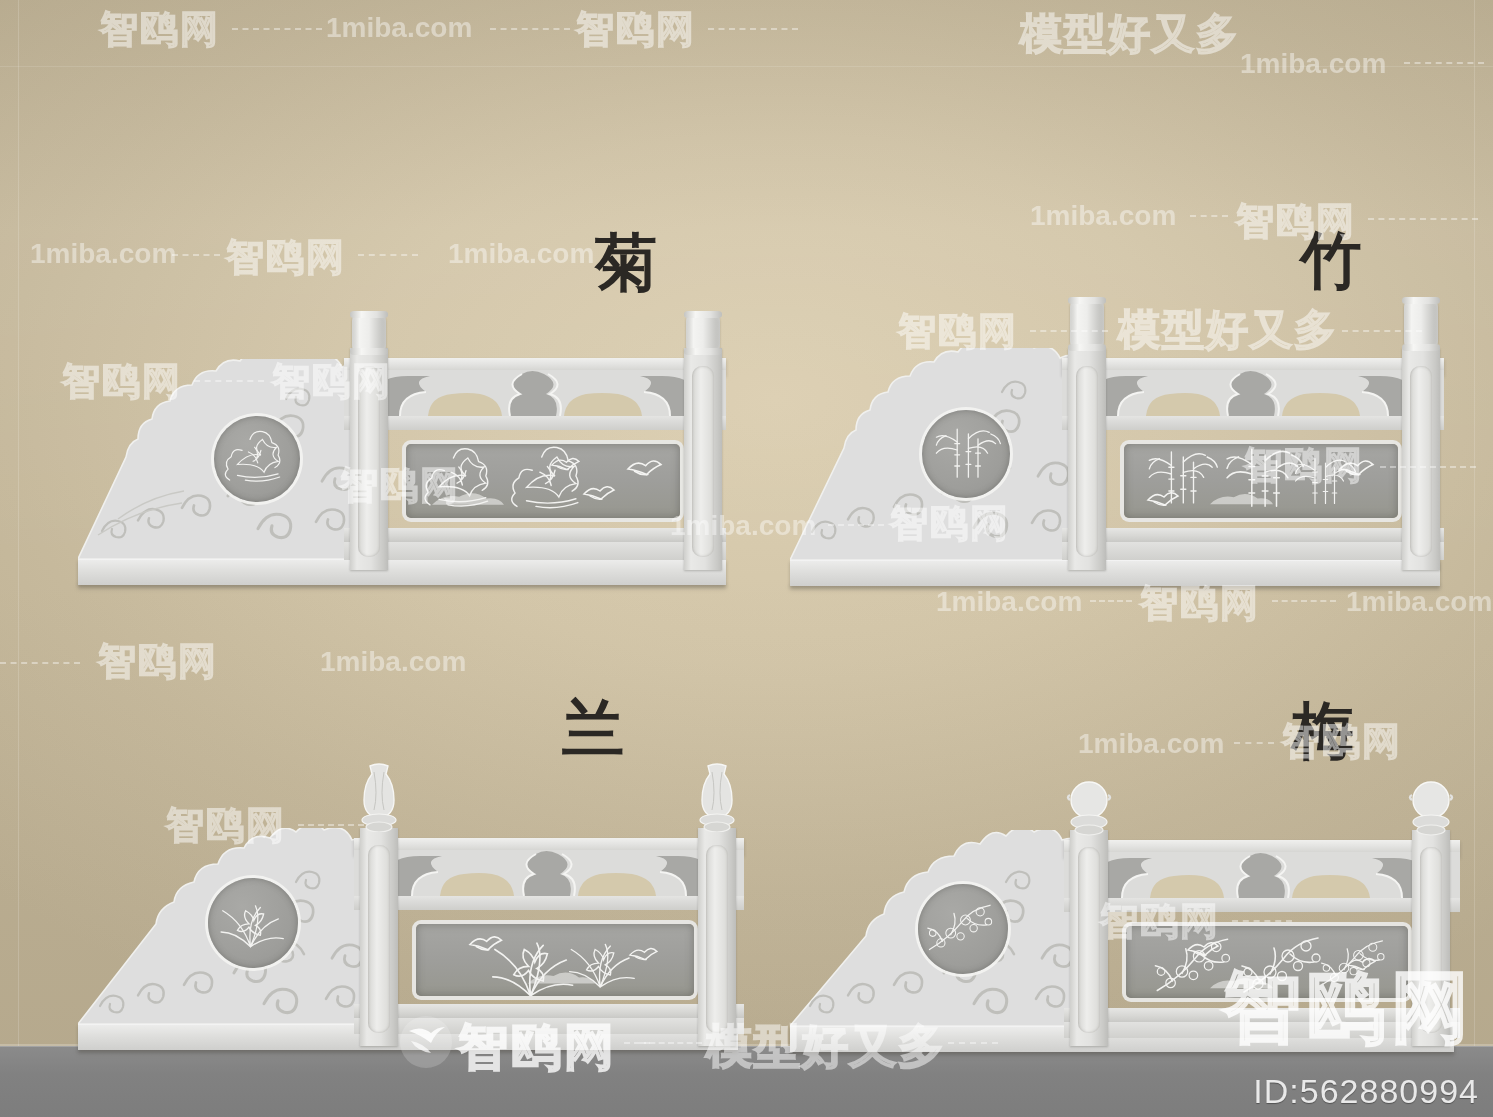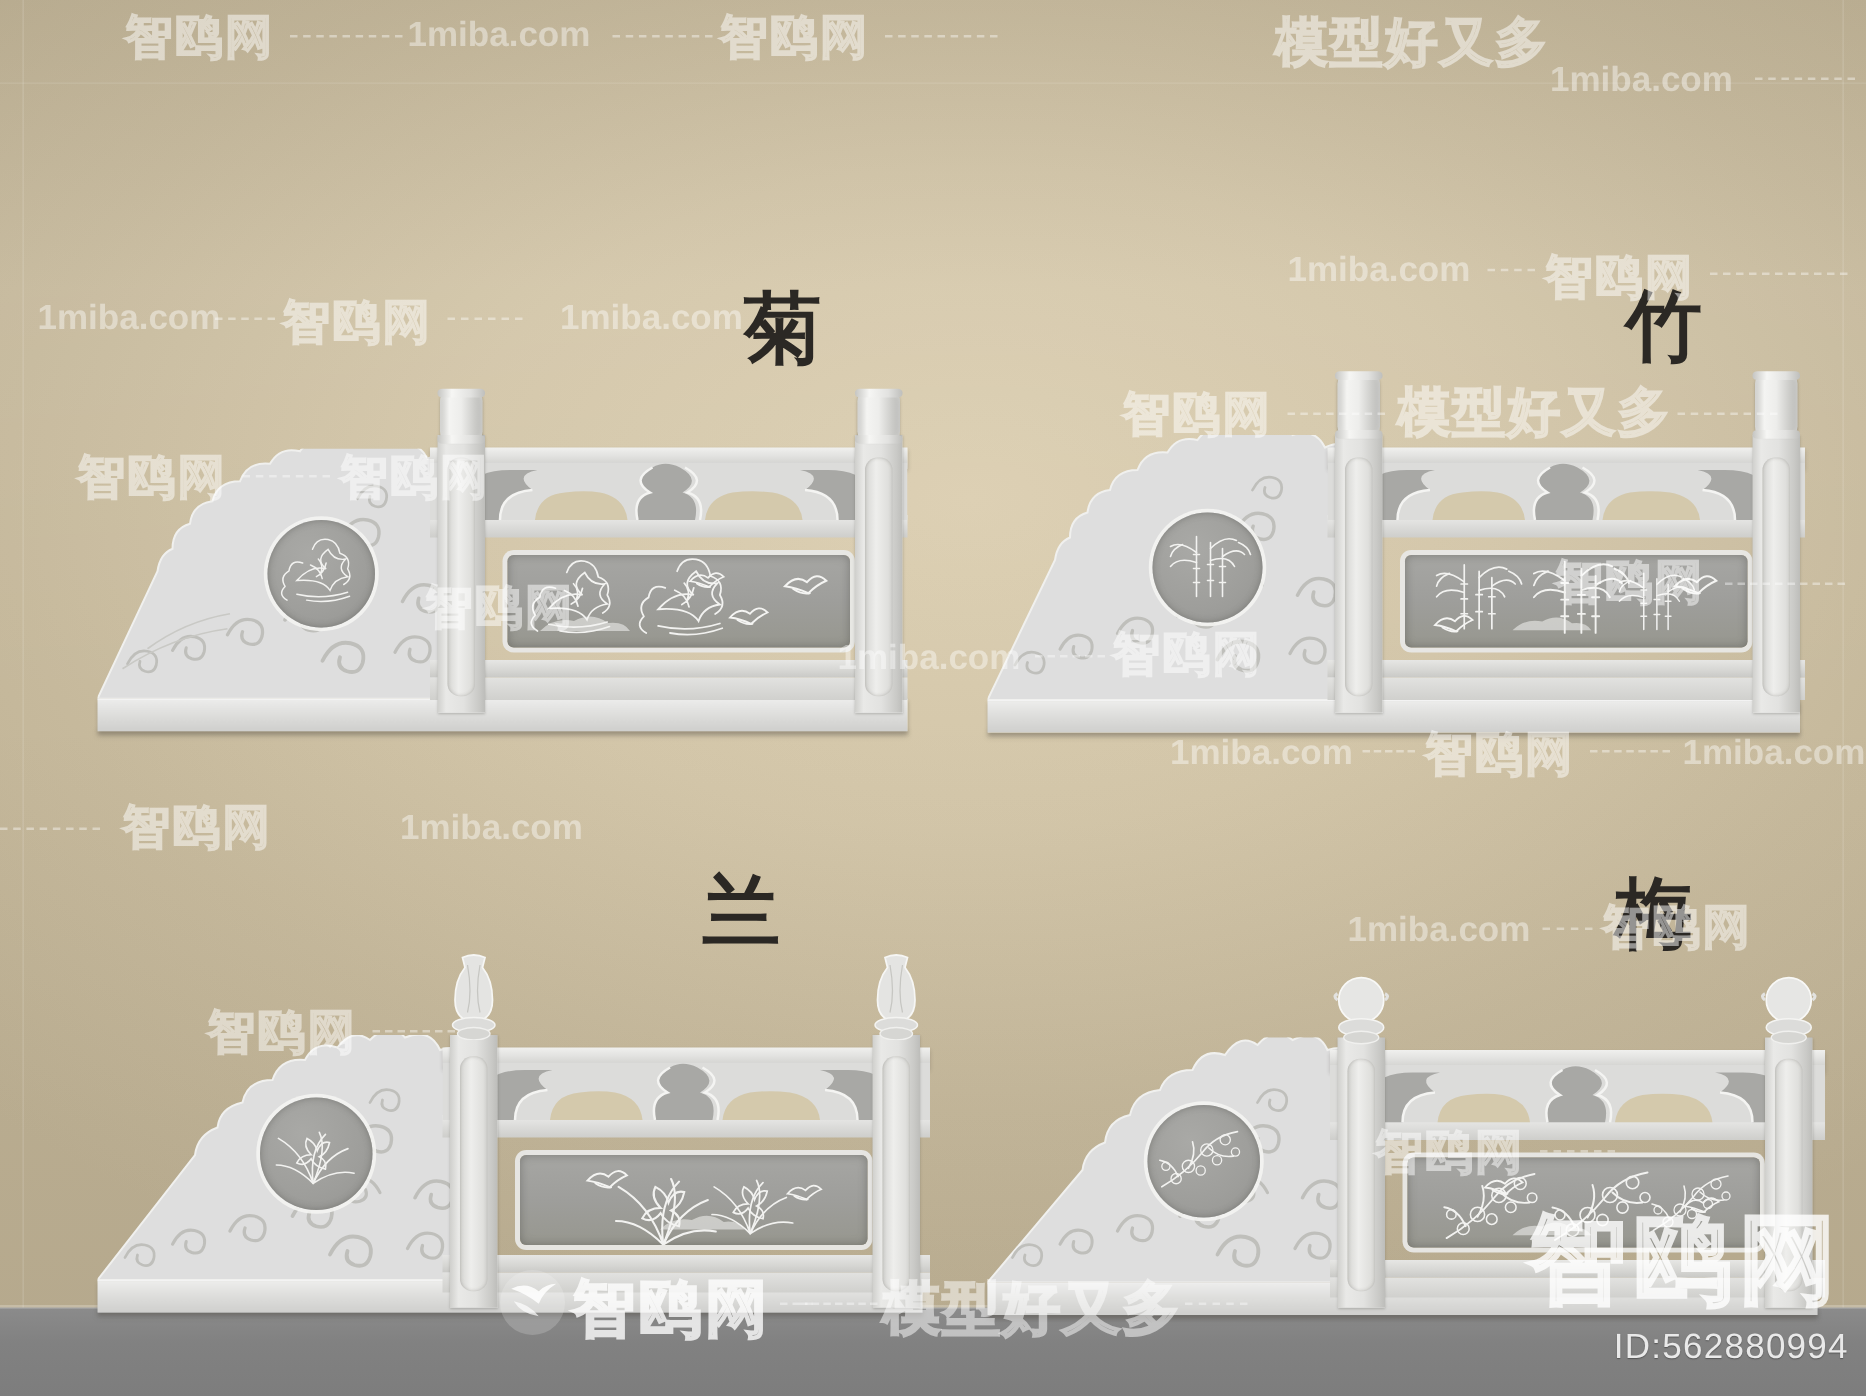--- a/index.html
+++ b/index.html
@@ -59,22 +59,22 @@
     position:absolute; left:400px; top:1016px; width:52px; height:52px;
     border-radius:50%; background:rgba(255,255,255,.18);
   }
   .wm-logo svg{ position:absolute; left:7px; top:9px; }
   .wm-centerlogo{
     position:absolute; left:458px; top:1014px;
     font-size:50px; font-weight:700; letter-spacing:3px;
     color:transparent; -webkit-text-stroke:2px rgba(255,255,255,.78);
   }
   .id-badge{
-    position:absolute; right:14px; bottom:24px;
-    font-size:28px; letter-spacing:1px; font-weight:400;
+    position:absolute; right:14px; bottom:6px;
+    font-size:34px; letter-spacing:1px; font-weight:400;
     color:#e9e9e9; text-shadow:0 1px 1px rgba(0,0,0,.35);margin-top:44px;
   }
 
   
   .glyph-label{
     position:absolute;
     font-family:"DejaVu Sans","Liberation Sans",sans-serif;
     font-size:62px; font-weight:700; color:#2b2824;
     line-height:1;
   }

